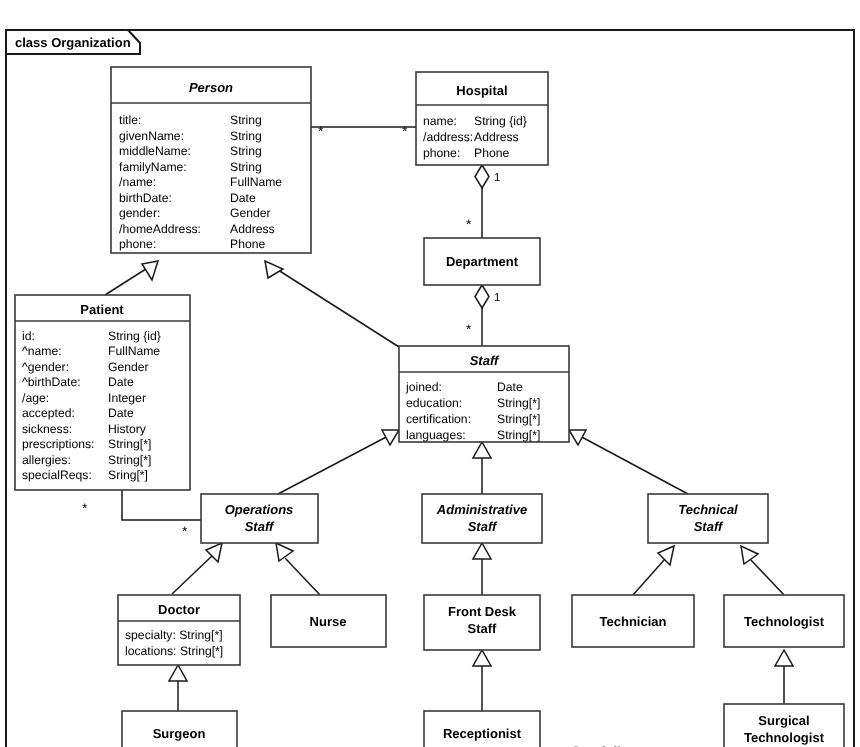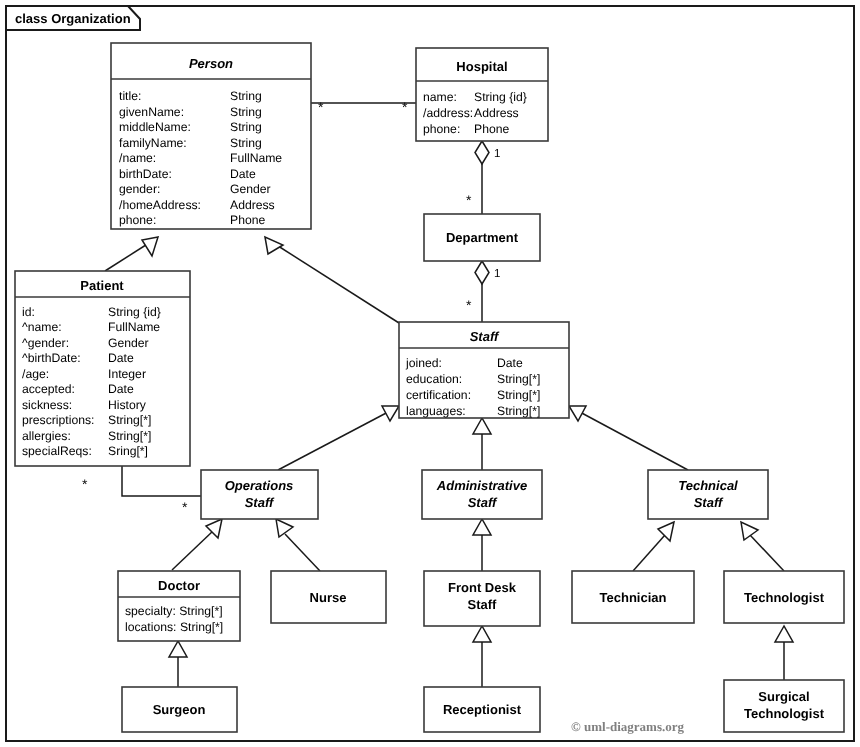--- a/index.html
+++ b/index.html
@@ -11,20 +11,21 @@
   body {
     width: 860px;
     height: 747px;
     font-family: "Liberation Sans", sans-serif;
     overflow: hidden;
   }
   #diagram-root {
     position: relative;
     width: 860px;
     height: 535px;
+    margin-top: 24px;
   }
   svg#uml-canvas {
     display: block;
     width: 860px;
     height: 747px;
     shape-rendering: geometricPrecision;
     text-rendering: geometricPrecision;
   }
   .frame-border {
     fill: none;

